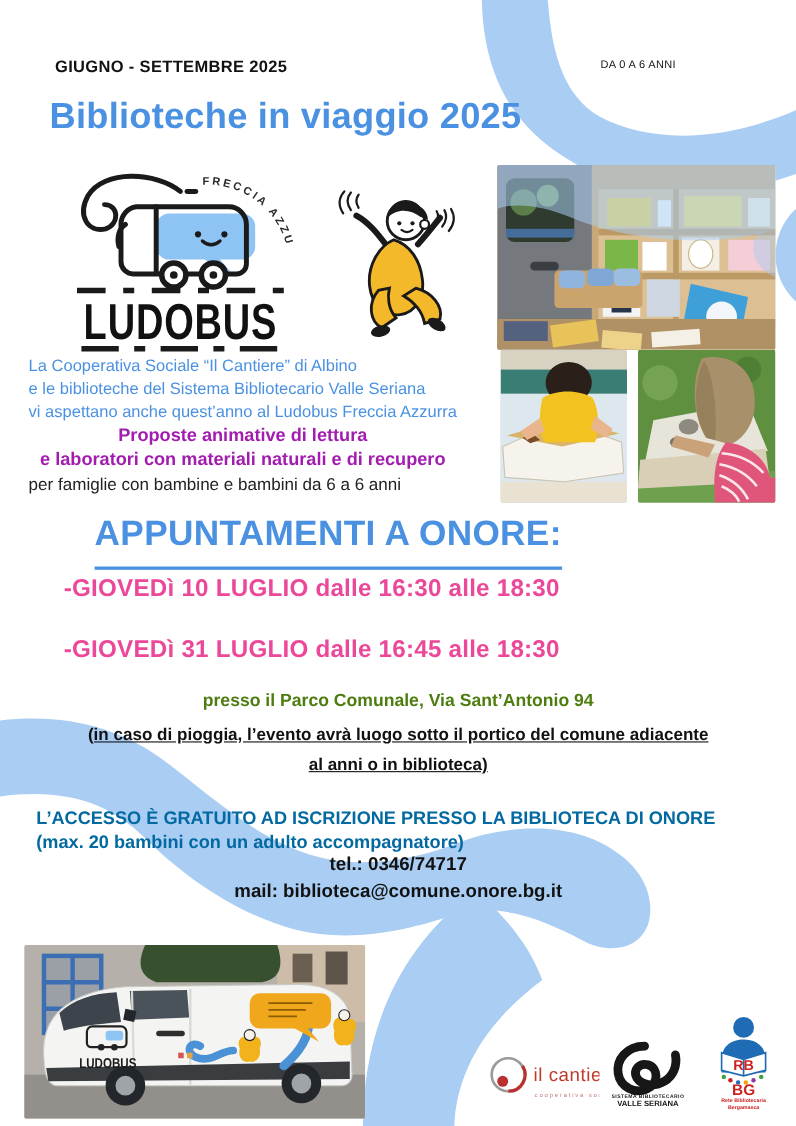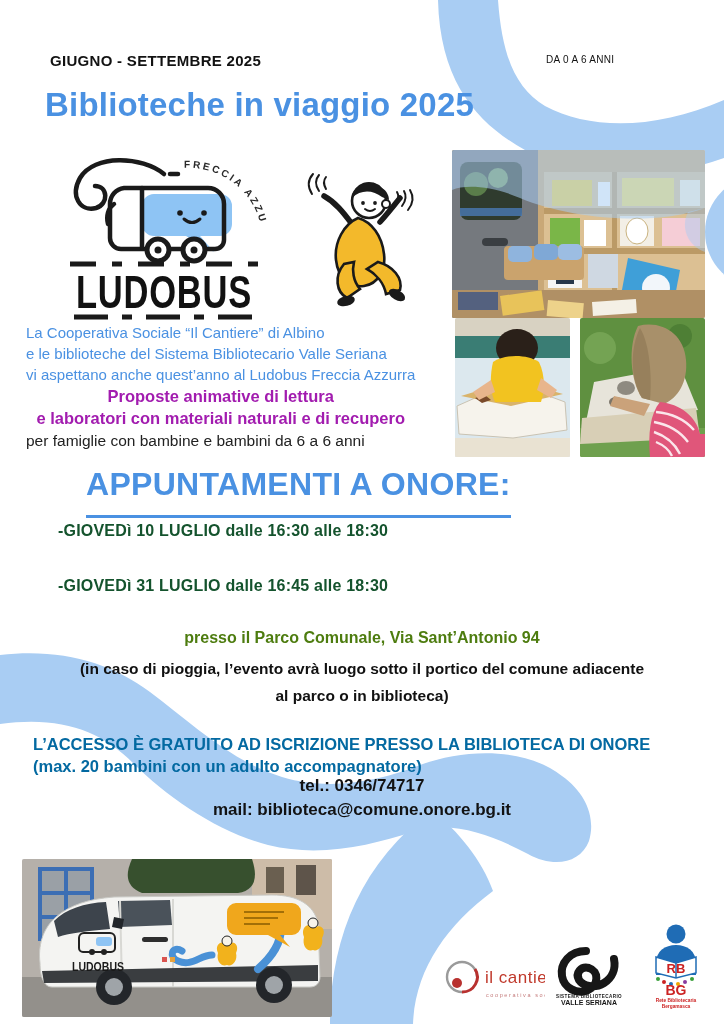--- a/index.html
+++ b/index.html
@@ -13,25 +13,25 @@
   .age{left:508px;top:54px;font-size:10px;font-weight:normal;letter-spacing:.3px;margin-left:38px;}
   .title{left:45px;top:86px;font-size:33px;font-weight:bold;color:#4a91e2;letter-spacing:.2px;}
   
   .intro{left:26px;top:322px;line-height:21px;font-size:15px;}
   .intro .blue{color:#4a91e2;font-weight:normal;}
   .intro .bold{font-weight:bold;font-size:16.5px;line-height:22px;color:#a21caf;text-align:center;}
   .intro .plain{font-size:15.5px;line-height:23px;color:#222;}
   
   .appts-heading{left:62px;top:466px;font-size:32px;font-weight:bold;color:#4a91e2;
     border-bottom:3px solid #4a91e2;padding-bottom:12px;letter-spacing:.3px;margin-left:24px;}
-  .event{left:58px;font-size:16px;font-weight:bold;color:#14532d;letter-spacing:.2px;}
+  .event{left:58px;font-size:22px;font-weight:bold;color:#ec4899;letter-spacing:.2px;}
   .event1{top:522px;} .event2{top:577px;}
   .centered{left:0;width:724px;text-align:center;}
   .location{top:629px;font-size:16px;font-weight:bold;color:#4d7c0f;}
-  .rain{font-size:15.5px;font-weight:bold;color:#111;}
+  .rain{font-size:15.5px;font-weight:bold;color:#111;text-decoration:underline;}
   .rain1{top:660px;} .rain2{top:687px;}
   .access{left:33px;top:733px;font-size:16.5px;font-weight:bold;line-height:22px;color:#0369a1;}
   .phone{top:776px;font-size:17px;font-weight:bold;}
   .email{top:800px;font-size:17px;font-weight:bold;}
   
   .photo{background:#ddd;overflow:hidden;border-radius:2px;}
   .photo svg{display:block;}
   svg text{font-family:"Liberation Sans",sans-serif;}
 </style>
 </head>
@@ -224,21 +224,21 @@
     <div class="bold">Proposte animative di lettura</div>
     <div class="bold">e laboratori con materiali naturali e di recupero</div>
     <div class="plain">per famiglie con bambine e bambini da 6 a 6 anni</div>
   </div>
 
   <div class="abs appts-heading">APPUNTAMENTI A ONORE:</div>
   <div class="abs event event1">-GIOVEDì 10 LUGLIO dalle 16:30 alle 18:30</div>
   <div class="abs event event2">-GIOVEDì 31 LUGLIO dalle 16:45 alle 18:30</div>
   <div class="abs centered location">presso il Parco Comunale, Via Sant’Antonio 94</div>
   <div class="abs centered rain rain1">(in caso di pioggia, l’evento avrà luogo sotto il portico del comune adiacente</div>
-  <div class="abs centered rain rain2">al parco o in biblioteca)</div>
+  <div class="abs centered rain rain2">al anni o in biblioteca)</div>
 
   <div class="abs access">
     <div>L’ACCESSO È GRATUITO AD ISCRIZIONE PRESSO LA BIBLIOTECA DI ONORE</div>
     <div>(max. 20 bambini con un adulto accompagnatore)</div>
   </div>
   <div class="abs centered phone">tel.: 0346/74717</div>
   <div class="abs centered email">mail: biblioteca@comune.onore.bg.it</div>
 
   <div class="abs photo" style="left:22px;top:859px;width:310px;height:158px;">
     <svg width="310" height="158" viewBox="0 0 310 158">

